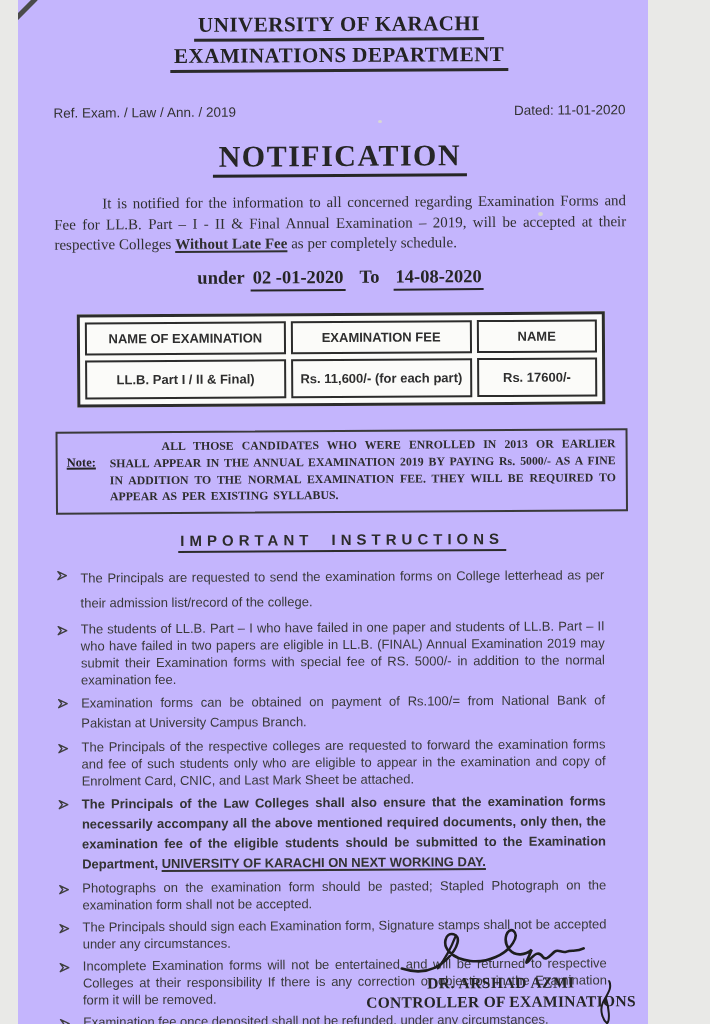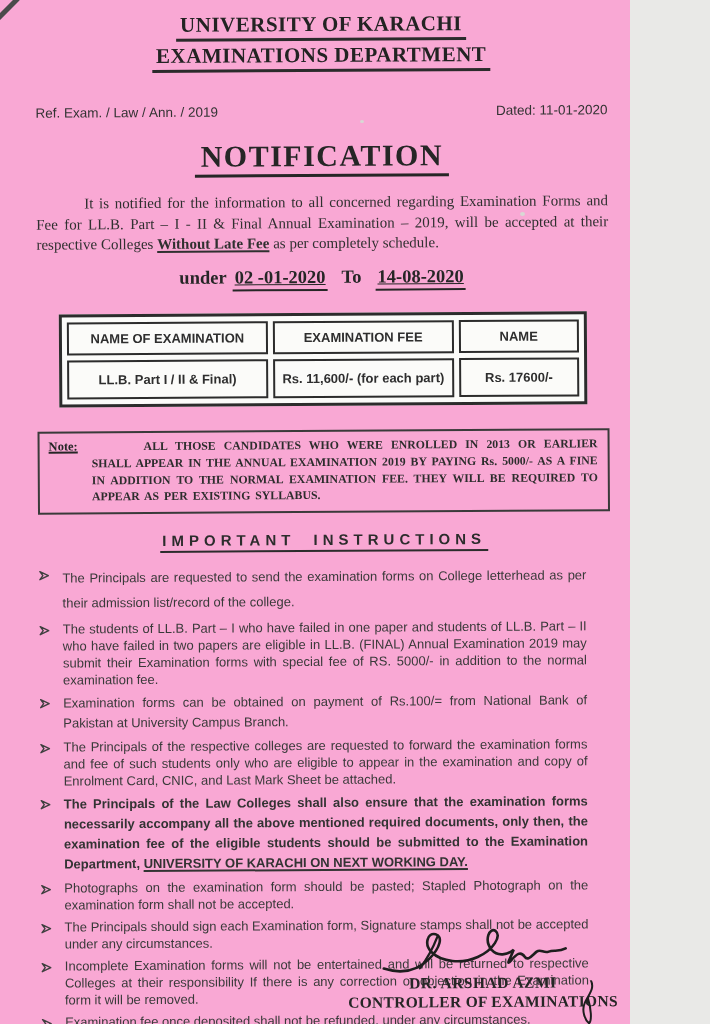--- a/index.html
+++ b/index.html
@@ -5,23 +5,24 @@
   * { box-sizing: border-box; margin: 0; padding: 0; }
   html, body { width: 710px; height: 1024px; }
   body {
     font-family: "Liberation Serif", serif;
     background: #e9e9e7;
     overflow: hidden;
   }
   .sheet {
     position: relative;
     width: 630px; height: 1024px;
-    background: #f9a8d4;
+    background: #c4b5fd;
     overflow: hidden;
     color: #2a2a2a;
+    margin-left: 18px;
   }
   .doc {
     position: absolute; inset: 0;
     padding: 10px 20px 0 38px;
     transform: rotate(-0.35deg);
   }
   
   .corner-mark {
     position: absolute; left: -7px; top: 6px;
     width: 30px; height: 5px;
@@ -74,21 +75,20 @@
     text-underline-offset: 2px;
   }
 
   .schedule {
     text-align: center; margin-top: 13px;
     font-weight: bold; font-size: 18.5px; color: #262626;
   }
   .schedule .date {
     border-bottom: 2.5px solid #262626; padding: 0 2px 1px 2px;
     display: inline-block;
-    text-decoration: underline;
   }
   .schedule .to { margin: 0 14px; }
   .schedule .from { margin-right: 6px; }
 
   
   .fee-table {
     margin: 22px auto 0 auto;
     border-collapse: separate;
     border-spacing: 5px;
     border: 3px solid #2c2c2c;
@@ -108,21 +108,21 @@
 
   
   .note-box {
     margin-top: 24px;
     border: 2px solid #3a3a3a;
     padding: 5px 10px 7px 10px;
     position: relative;
     min-height: 50px;
   }
   .note-label {
-    position: absolute; left: 9px; top: 6px;
+    position: absolute; left: 9px; top: 22px;
     font-weight: bold; font-size: 12.5px;
     text-decoration: underline;
     text-decoration-thickness: 1.5px;
     color: #262626;
   }
   .note-text {
     margin-left: 42px;
     text-indent: 52px;
     font-weight: bold; font-size: 11.8px; line-height: 1.42;
     text-align: justify;

